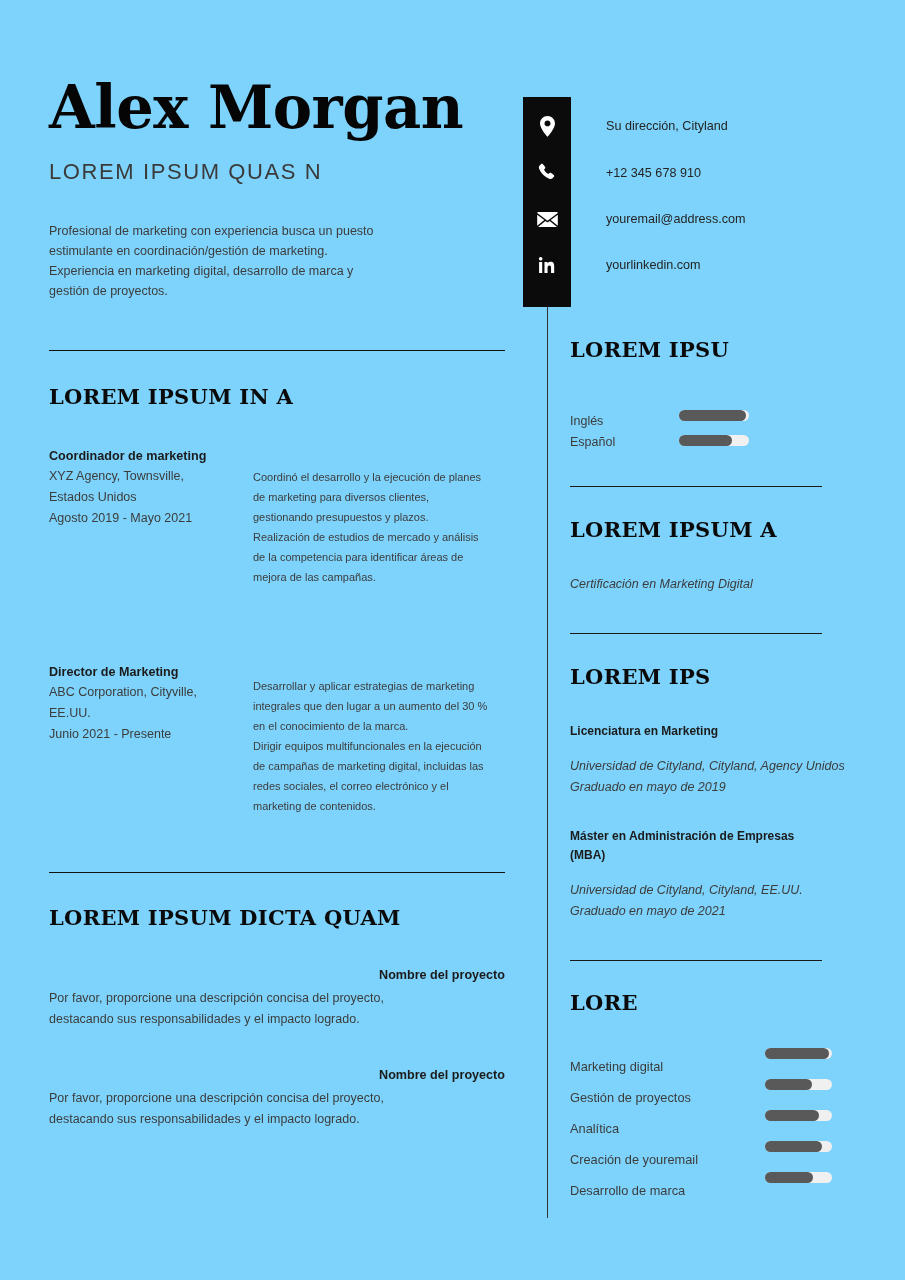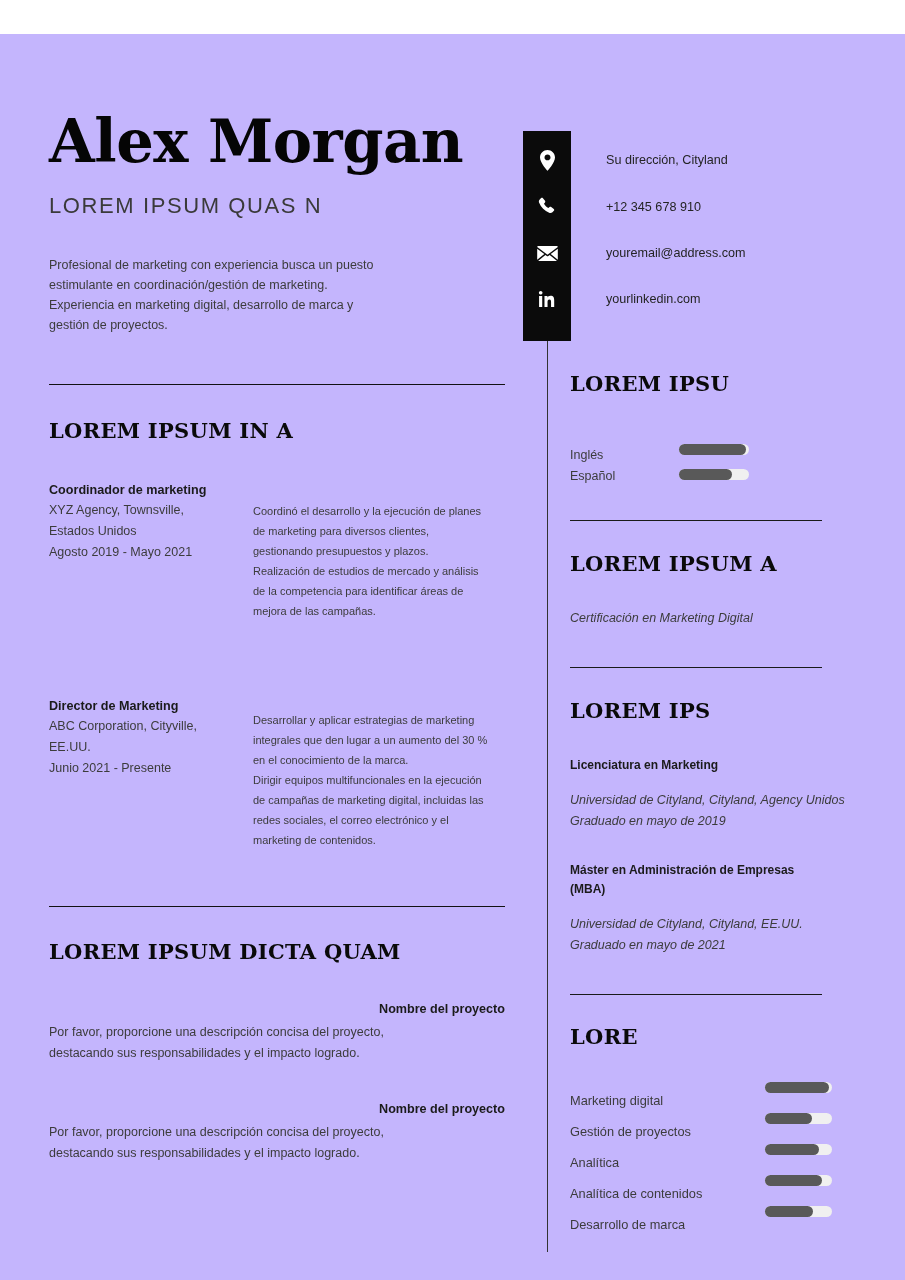--- a/index.html
+++ b/index.html
@@ -12,22 +12,21 @@
     height: 1280px;
     position: relative;
     font-family: "Liberation Sans", sans-serif;
     color: #2b2b2b;
     overflow: hidden;
   }
 
   .page {
     position: absolute;
     inset: 0;
-    background: #c4b5fd;
-    margin-top: 34px;
+    background: #7dd3fc;
   }
 
   
   .left-col {
     position: absolute;
     left: 49px;
     top: 0;
     width: 456px;
   }
 
@@ -378,21 +377,21 @@
       <div class="skill-row-label" style="top:75px">Gestión de proyectos</div>
       <div class="bar-track" style="top:64px; left:195px; width:67px">
         <div class="bar-fill" style="width:70%"></div>
       </div>
 
       <div class="skill-row-label" style="top:106px">Analítica</div>
       <div class="bar-track" style="top:95px; left:195px; width:67px">
         <div class="bar-fill" style="width:80%"></div>
       </div>
 
-      <div class="skill-row-label" style="top:137px">Analítica de contenidos</div>
+      <div class="skill-row-label" style="top:137px">Creación de youremail</div>
       <div class="bar-track" style="top:126px; left:195px; width:67px">
         <div class="bar-fill" style="width:85%"></div>
       </div>
 
       <div class="skill-row-label" style="top:168px">Desarrollo de marca</div>
       <div class="bar-track" style="top:157px; left:195px; width:67px">
         <div class="bar-fill" style="width:72%"></div>
       </div>
     </div>
   </div>

